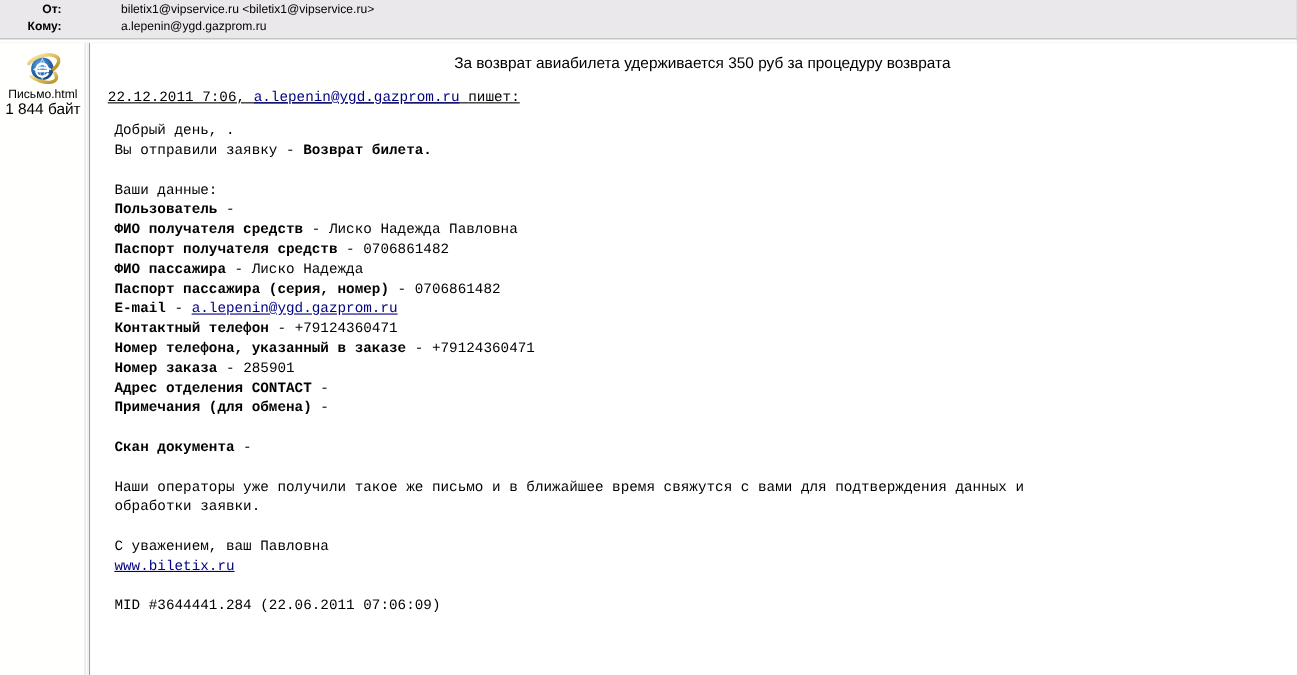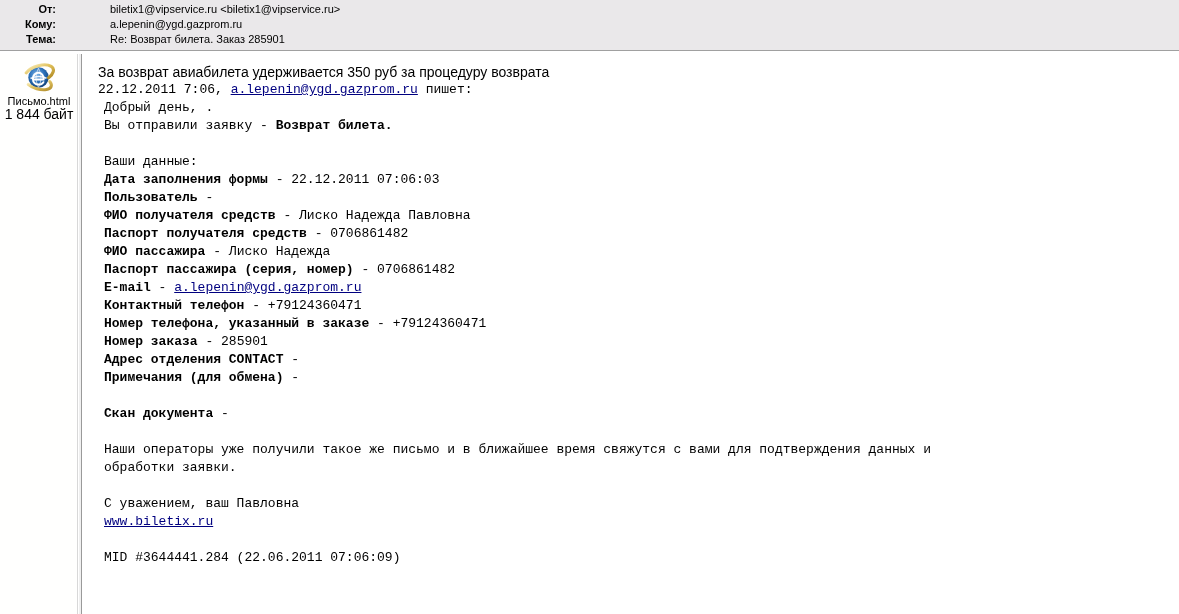--- a/index.html
+++ b/index.html
@@ -129,32 +129,36 @@
     min-width: 0;
   }
 
   
   .notice-line {
     font-family: "Liberation Sans", sans-serif;
     font-size: 14px;
     line-height: 18px;
     color: #000000;
     white-space: nowrap;
+    margin-bottom: 14px;
+    text-align: center;
   }
 
   .mono {
     font-family: "Liberation Mono", "DejaVu Sans Mono", monospace;
     font-size: 13px;
     line-height: 18px;
     color: #000000;
     white-space: nowrap;
   }
 
   .attrib-line {
+    margin-bottom: 12px;
     padding-left: 0px;
+    text-decoration: underline;
   }
 
   .quote-block {
     padding-left: 6px;
   }
 
   .qline {
     font-family: "Liberation Mono", "DejaVu Sans Mono", monospace;
     font-size: 13px;
     line-height: 18px;
@@ -187,24 +191,20 @@
     <div class="hdr-row">
       <span class="hdr-label">От:</span>
       <span class="hdr-value">biletix1@vipservice.ru &lt;biletix1@vipservice.ru&gt;</span>
     </div>
 
     <div class="hdr-row">
       <span class="hdr-label">Кому:</span>
       <span class="hdr-value">a.lepenin@ygd.gazprom.ru</span>
     </div>
 
-    <div class="hdr-row">
-      <span class="hdr-label">Тема:</span>
-      <span class="hdr-value">Re: Возврат билета. Заказ 285901</span>
-    </div>
 
   </div>
 
   <div class="hdr-divider"></div>
 
   <div class="body-area">
 
     <div class="attach-pane">
       <div class="attach-item">
         <svg class="attach-icon" viewBox="0 0 32 32">
@@ -249,21 +249,20 @@
       <div class="quote-block">
 
         <div class="qline">Добрый день, .</div>
 
         <div class="qline"><span>Вы отправили заявку - </span><span class="lbl">Возврат билета.</span></div>
 
         <div class="qline blank">&nbsp;</div>
 
         <div class="qline">Ваши данные:</div>
 
-        <div class="qline"><span class="lbl">Дата заполнения формы</span><span> - </span><span>22.12.2011 07:06:03</span></div>
 
         <div class="qline"><span class="lbl">Пользователь</span><span> -</span><span></span></div>
 
         <div class="qline"><span class="lbl">ФИО получателя средств</span><span> - </span><span>Лиско Надежда Павловна</span></div>
 
         <div class="qline"><span class="lbl">Паспорт получателя средств</span><span> - </span><span>0706861482</span></div>
 
         <div class="qline"><span class="lbl">ФИО пассажира</span><span> - </span><span>Лиско Надежда</span></div>
 
         <div class="qline"><span class="lbl">Паспорт пассажира (серия, номер)</span><span> - </span><span>0706861482</span></div>

